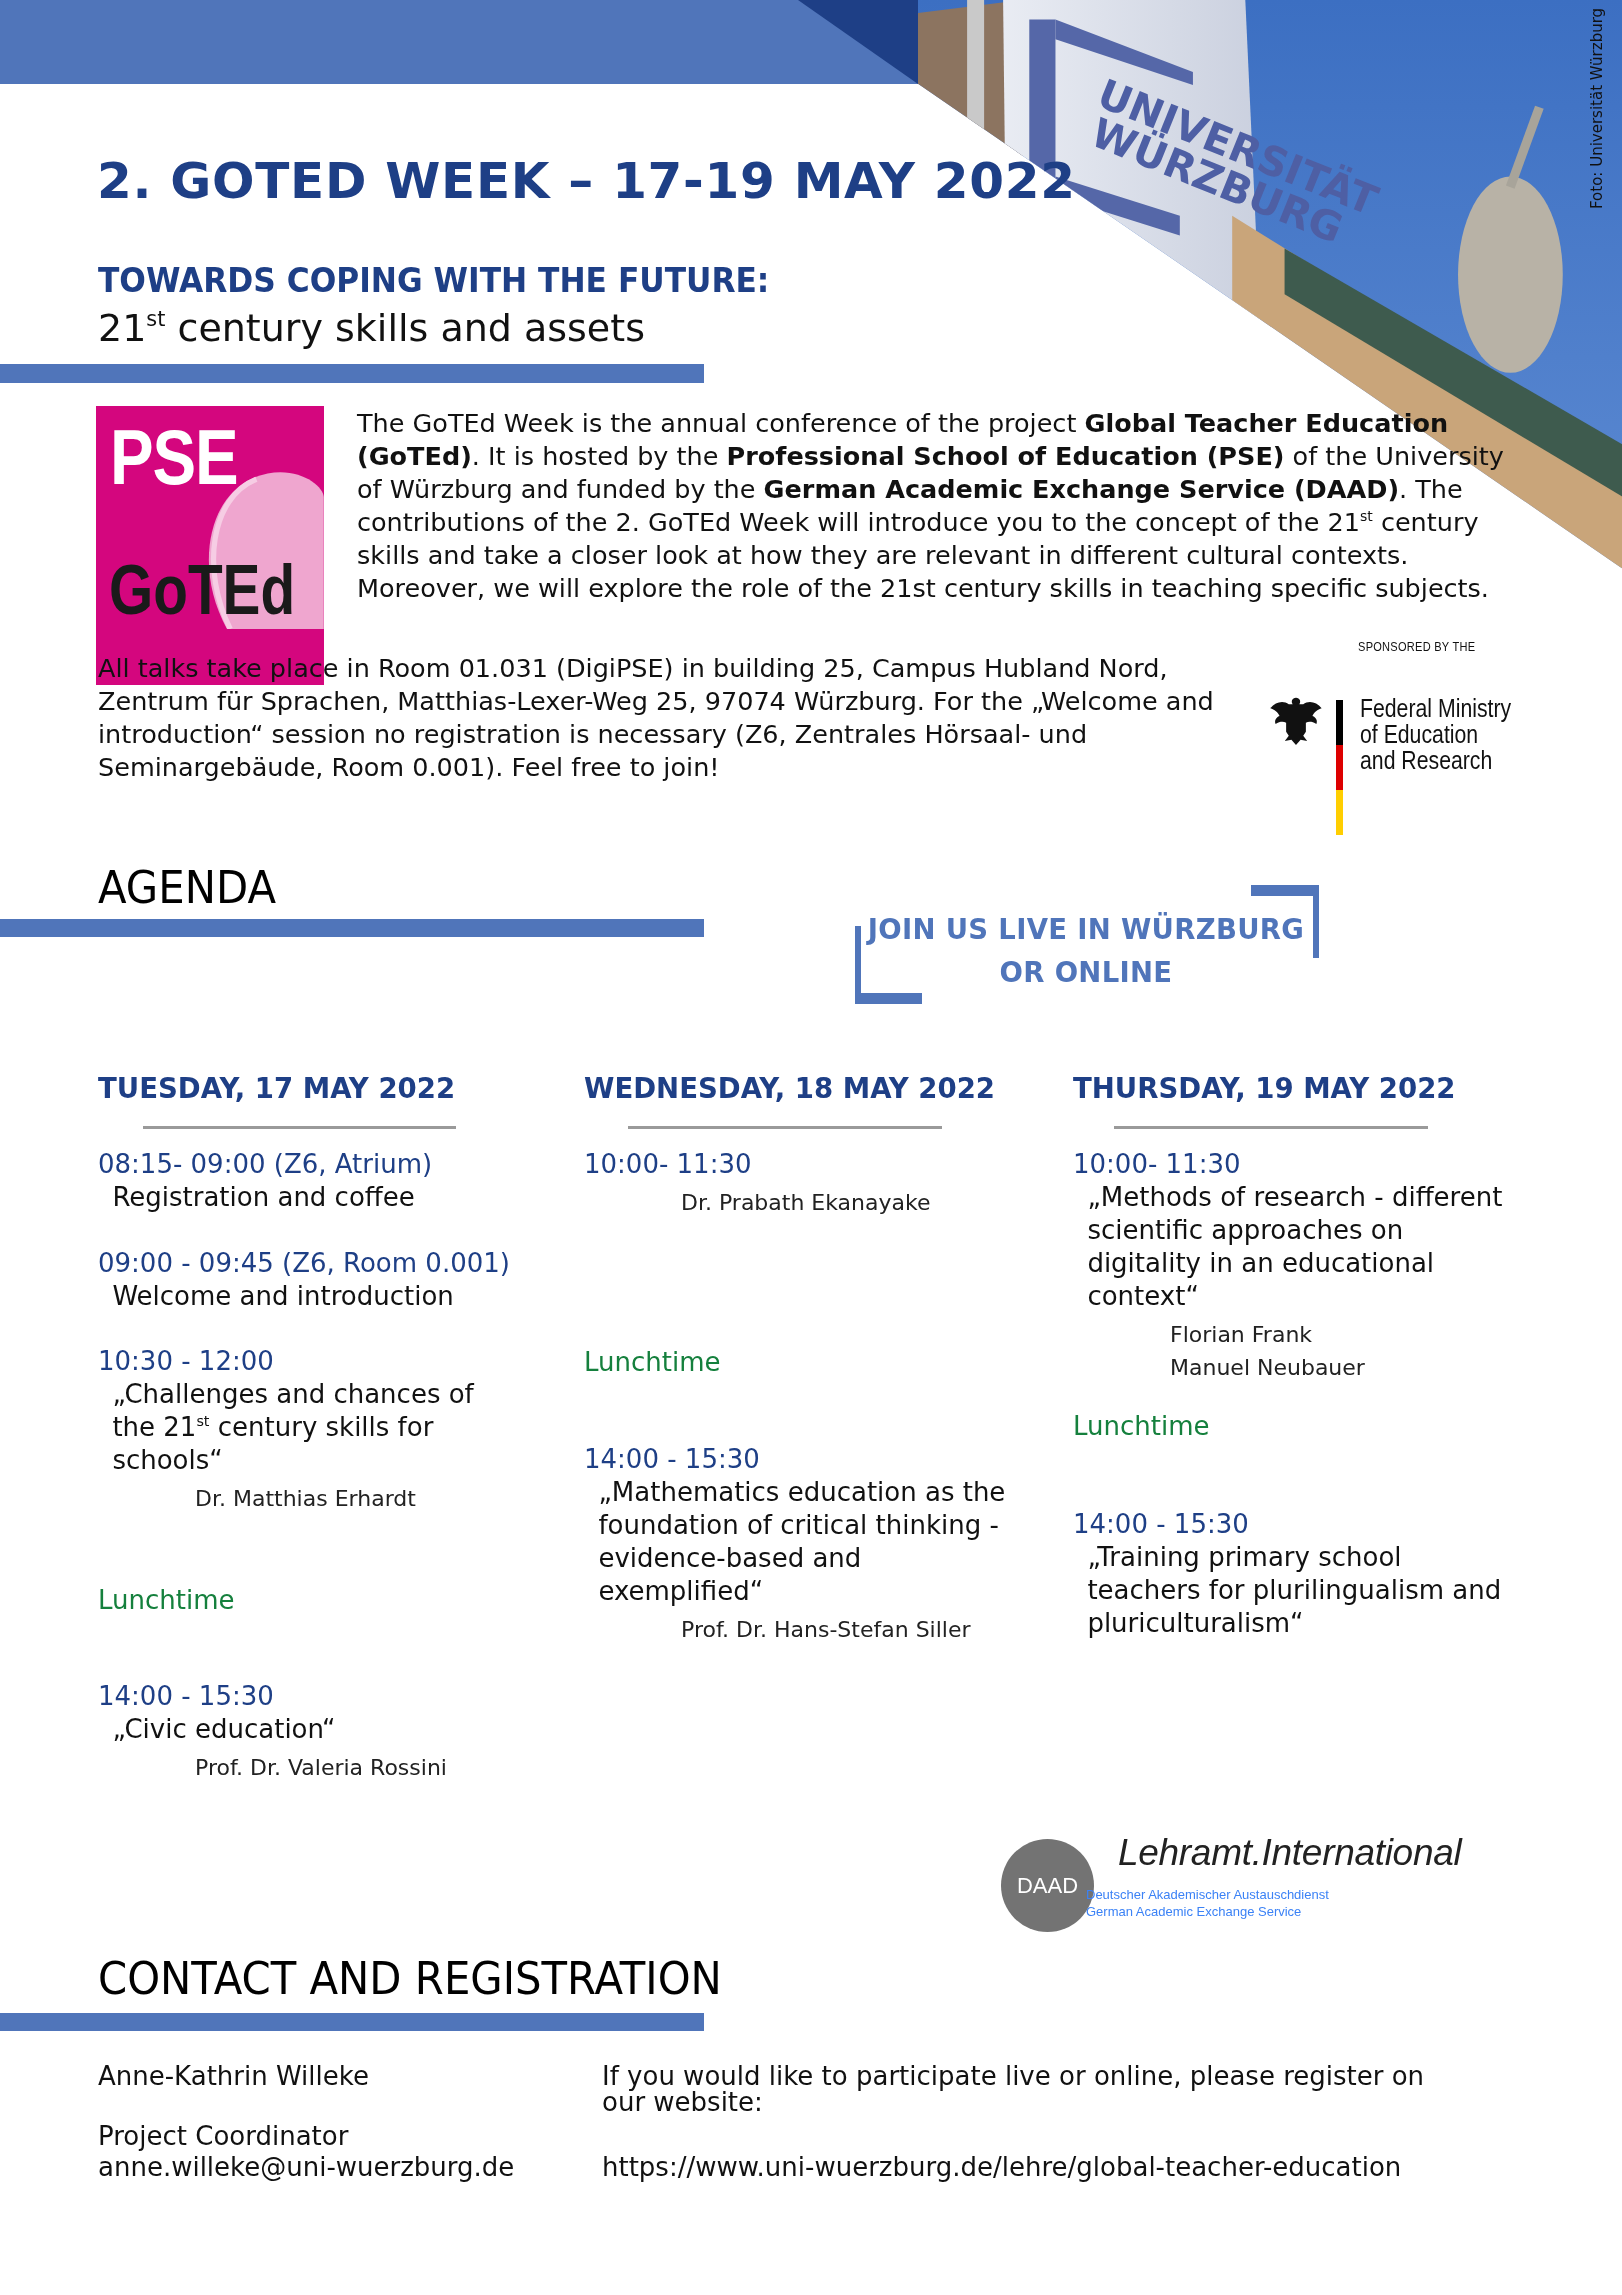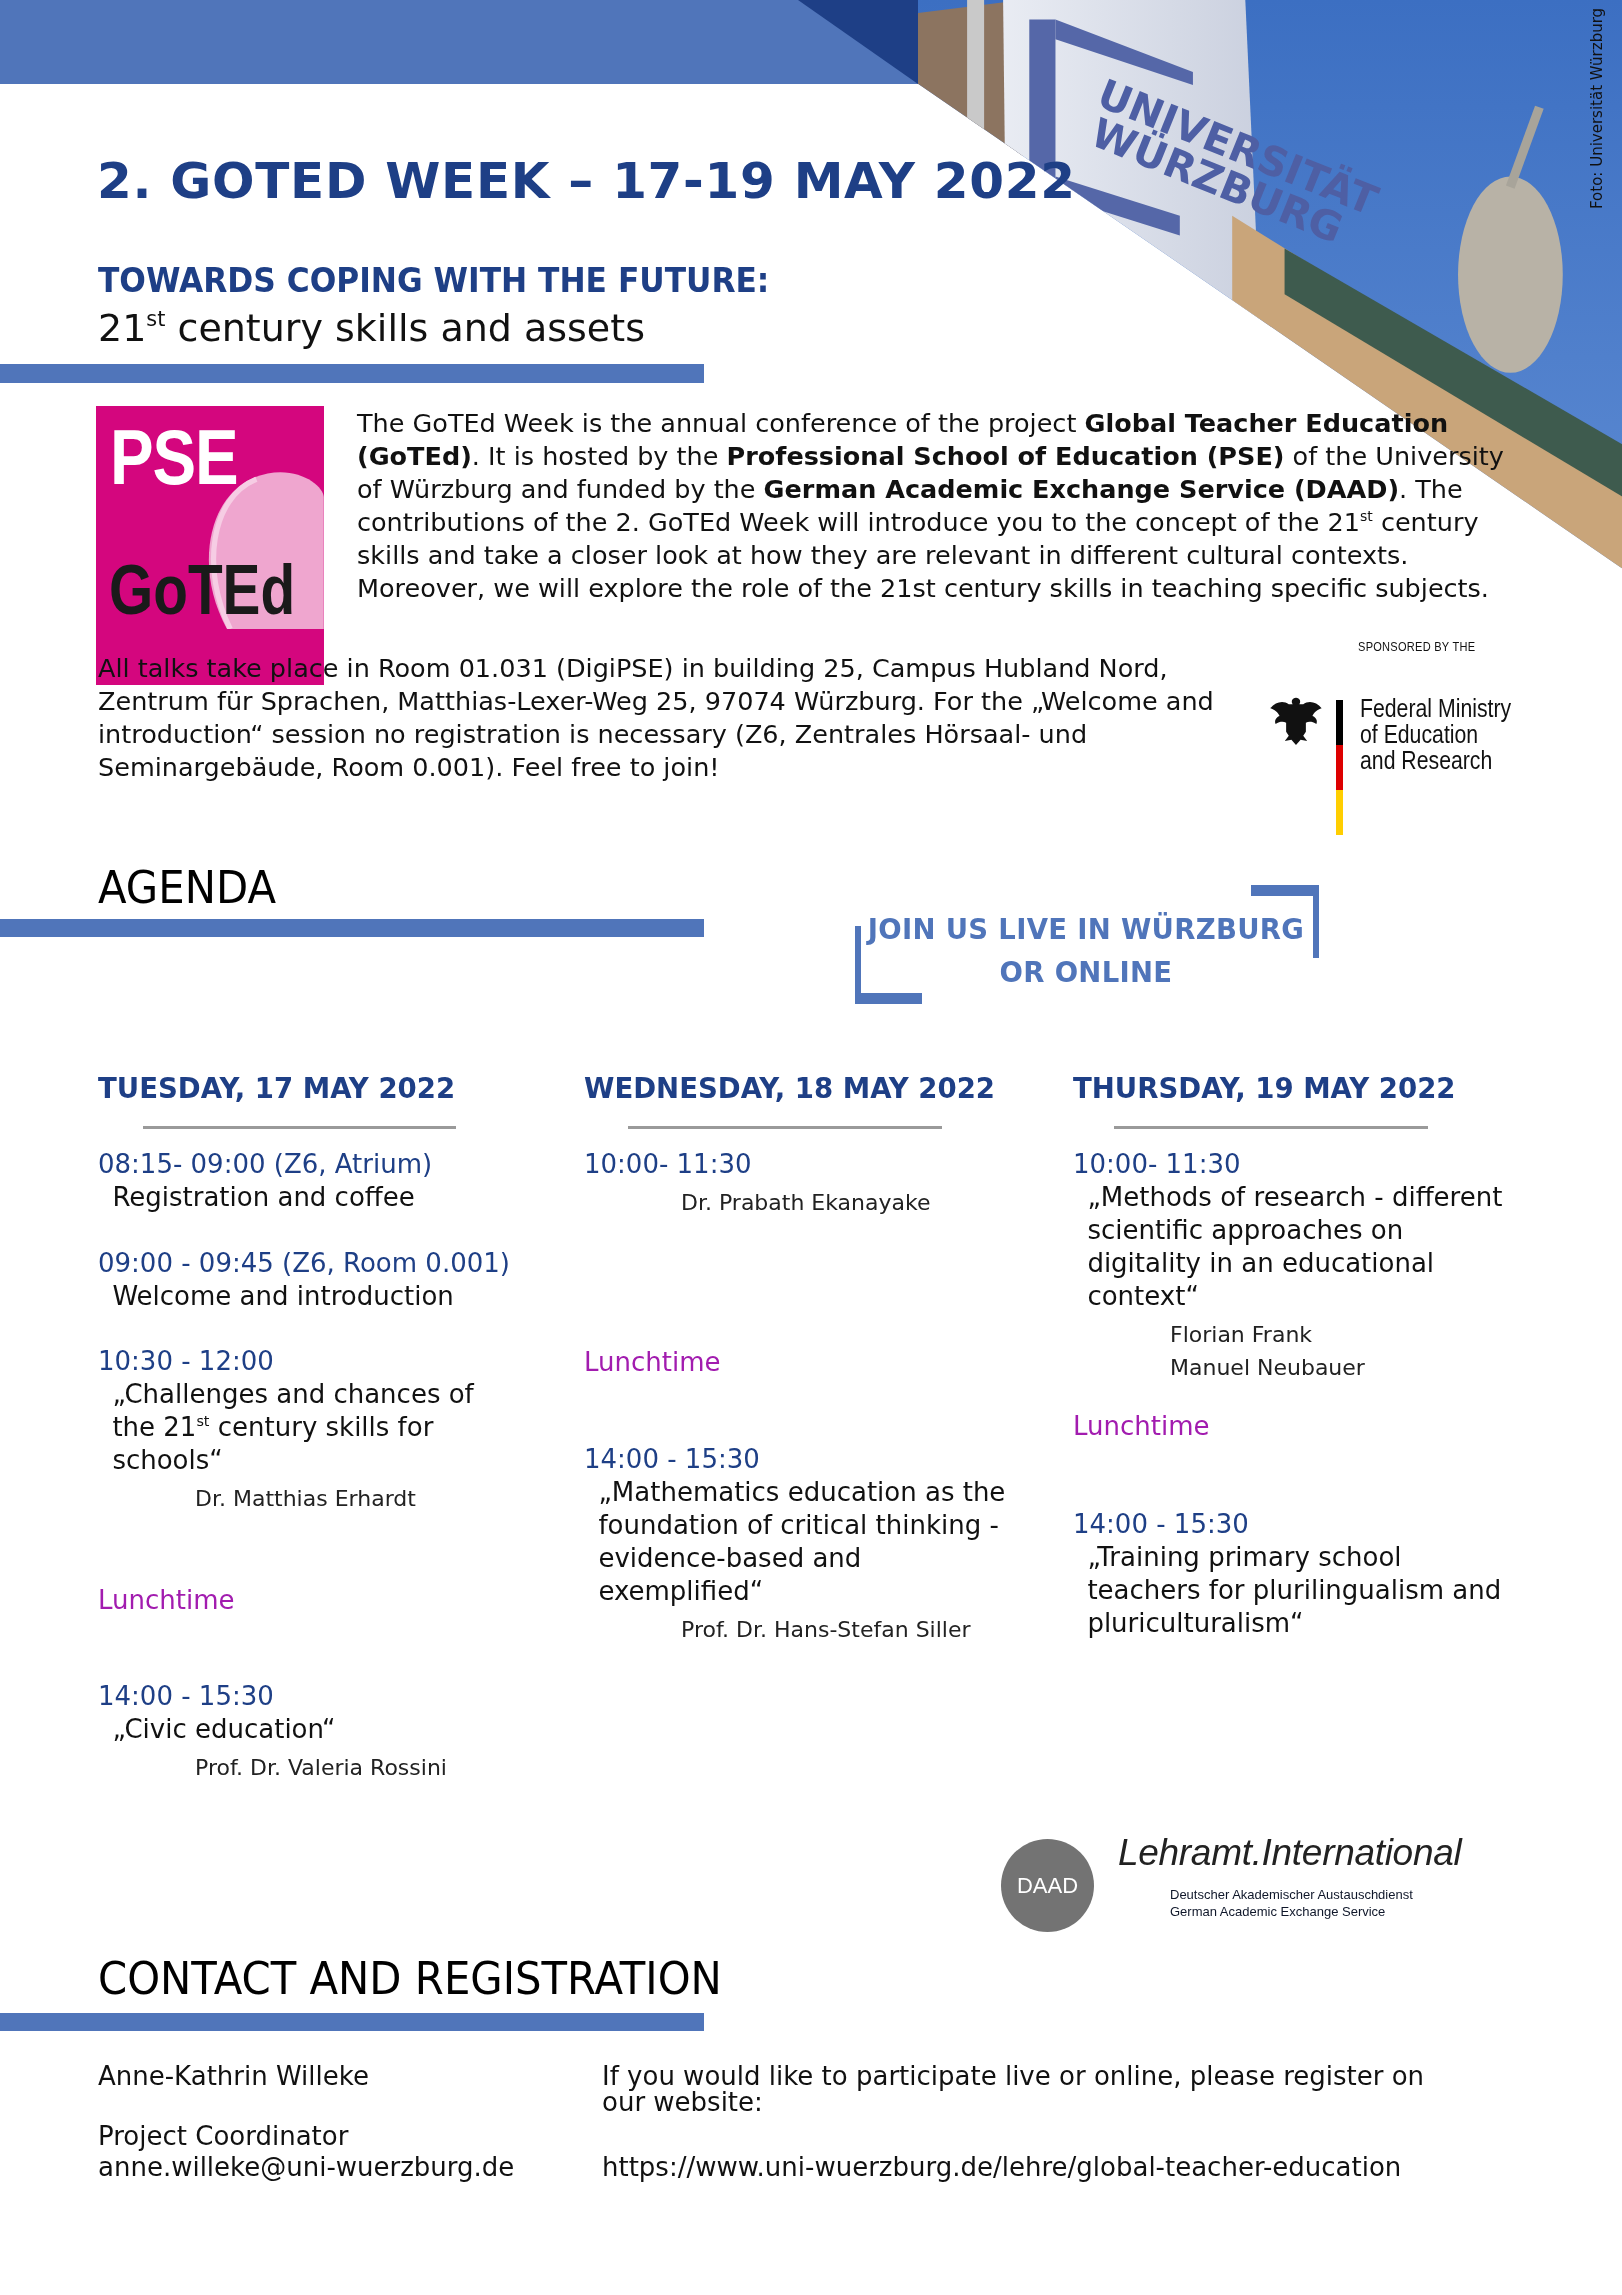--- a/index.html
+++ b/index.html
@@ -49,27 +49,27 @@
           line-height: 43px; color: #5075BA; letter-spacing: 0.3px; }
   .brk { background: #5075BA; }
 
   
   .day { font-weight: 700; font-size: 29px; color: #1E3F86; white-space: nowrap; transform: scaleX(0.95); transform-origin: left; }
   .rule { height: 2.6px; background: #9a9a9a; }
   .col { width: 471px; }
   .time { font-size: 26px; color: #1E3F86; line-height: 33px; white-space: nowrap; }
   .talk { font-size: 26px; color: #111; line-height: 33px; padding-left: 14.4px; }
   .speaker { font-size: 22px; color: #222; line-height: 33px; padding-left: 97px; }
-  .lunch { font-size: 26px; color: #a21caf; line-height: 33px; }
+  .lunch { font-size: 26px; color: #15803d; line-height: 33px; }
 
   
   #daad-circle { left: 1001px; top: 1839px; width: 93px; height: 93px; border-radius: 50%; background: #737373;
                  color: #fff; font-family: "Liberation Sans", sans-serif; font-size: 22px; display: flex; align-items: center; justify-content: center; }
   .daad-title { left: 1118px; top: 1832px; font-family: "Liberation Sans", sans-serif; font-size: 37px; font-weight: 400; color: #222; white-space: nowrap; letter-spacing: -0.3px; font-style: italic;}
-  .daad-sub { left: 1170px; font-family: "Liberation Sans", sans-serif; font-size: 13px; color: #0f172a; white-space: nowrap; }
+  .daad-sub { left: 1086px; font-family: "Liberation Sans", sans-serif; font-size: 13px; color: #3b82f6; white-space: nowrap; }
 
   .contact { font-size: 26px; color: #111; line-height: 31px; white-space: nowrap; }
 
   .credit { left: 1588px; top: 209px; transform: rotate(-90deg); transform-origin: left top; font-size: 15px; color: #111; white-space: nowrap; }
 </style>
 </head>
 <body>
 
 <div id="band" class="abs"></div>
 <svg id="band-tri" class="abs" viewBox="0 0 184 128" preserveAspectRatio="none">

